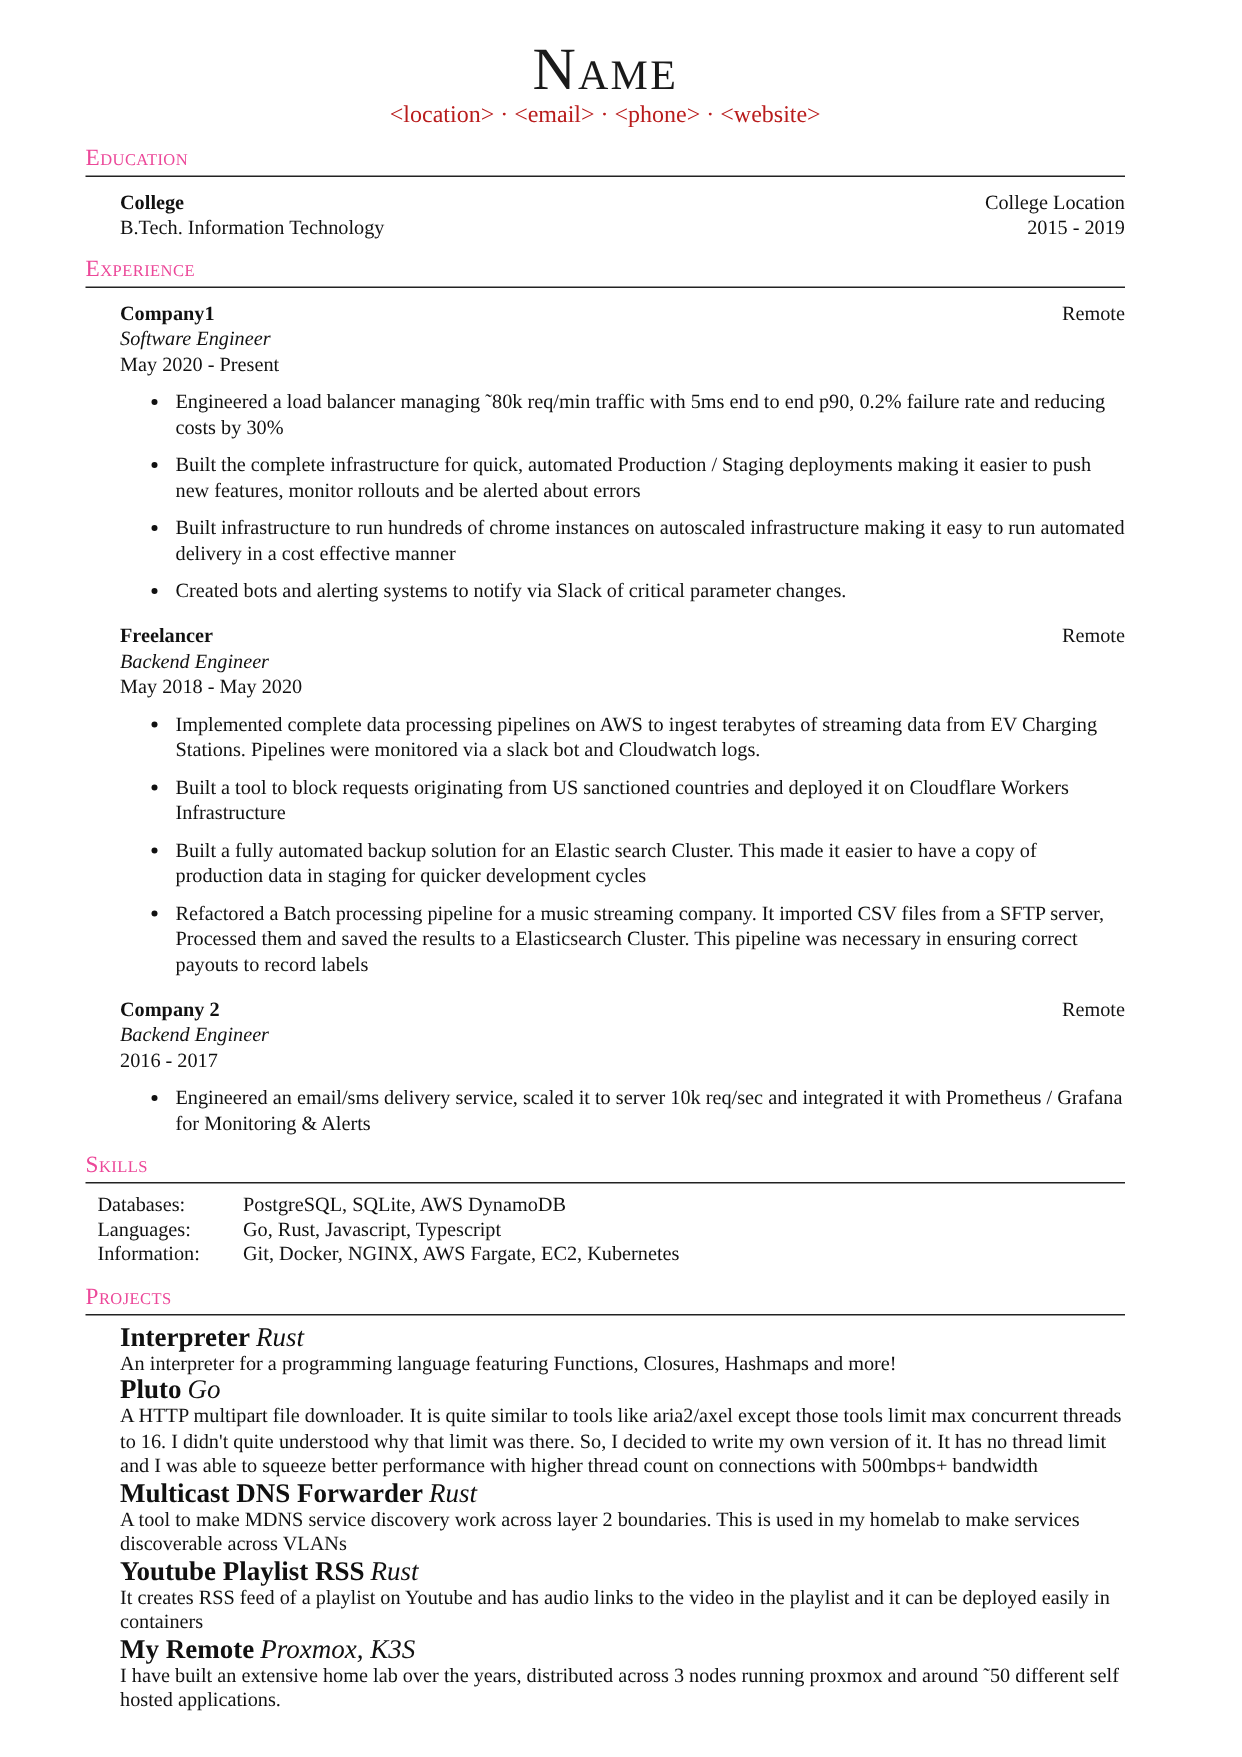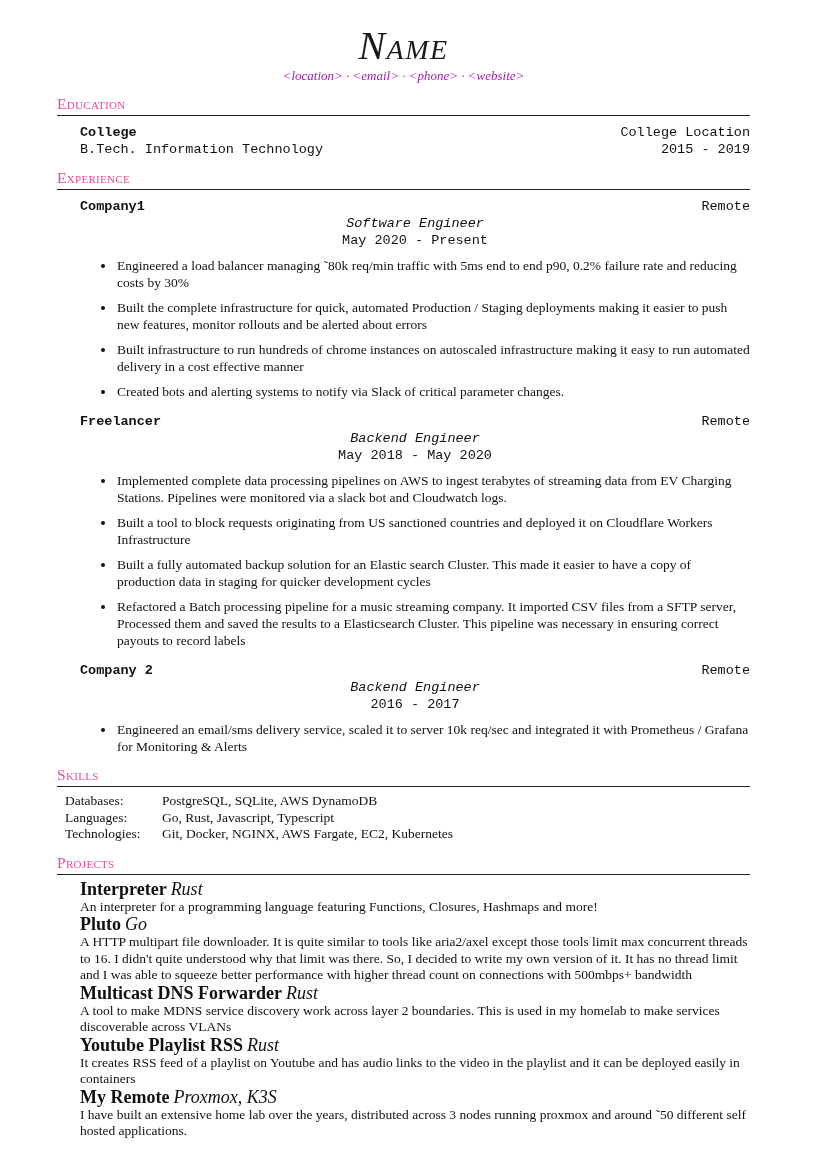--- a/index.html
+++ b/index.html
@@ -9,54 +9,53 @@
     font-family: "Liberation Serif", "DejaVu Serif", serif;
     color: #111111;
     overflow: hidden;
   }
   .page {
     width: 828px; height: 1171px;
     padding: 26px 78px 20px 57px;
     background: #ffffff;
   }
   
-  .doc-header { text-align: center; margin-bottom: 10px; font-style: italic; }
+  .doc-header { text-align: center; margin-bottom: 10px; }
   .doc-name {
     font-variant: small-caps;
     font-weight: 400;
     font-size: 40px;
     line-height: 1.0;
     letter-spacing: 1.5px;
     color: #1a1a1a;
   }
   .doc-contact {
-    font-size: 13px;
-    color: #a21caf;
+    font-size: 16px;
+    color: #b91c1c;
     margin-top: 2px;
   }
   
   .section { margin-top: 11px; }
   .section-title {
     font-variant: small-caps;
     font-weight: 400;
     font-size: 15.5px;
     letter-spacing: 0.3px;
     color: #ec4899;
     border-bottom: 1.4px solid #222222;
     padding-bottom: 2px;
   }
   .section-content { padding-left: 23px; padding-top: 8px; }
   
   .entry-row {
     display: flex;
     justify-content: space-between;
-    align-items: center;
+    align-items: flex-start;
     font-size: 13.5px;
     line-height: 17px;
-    font-family: Liberation Mono, monospace;
   }
   .entry-name { font-weight: 700; }
   .entry-sub  { font-style: italic; flex-direction: column; }
   .entry-right { font-weight: 400; font-style: normal; text-align: right; }
   .job { margin-top: 13px; }
   .job:first-child { margin-top: 0; }
   
   ul.bullets {
     list-style: disc outside;
     padding-left: 36px;
@@ -167,21 +166,21 @@
     <div class="skills-table">
       <div class="skill-row">
         <span class="skill-label">Databases:</span>
         <span class="skill-value">PostgreSQL, SQLite, AWS DynamoDB</span>
       </div>
       <div class="skill-row">
         <span class="skill-label">Languages:</span>
         <span class="skill-value">Go, Rust, Javascript, Typescript</span>
       </div>
       <div class="skill-row">
-        <span class="skill-label">Technologies:</span>
+        <span class="skill-label">Information:</span>
         <span class="skill-value">Git, Docker, NGINX, AWS Fargate, EC2, Kubernetes</span>
       </div>
     </div>
   </div>
 
   <div class="section">
     <div class="section-title">Projects</div>
     <div class="section-content" style="padding-top:0;">
 
       <div class="project">

